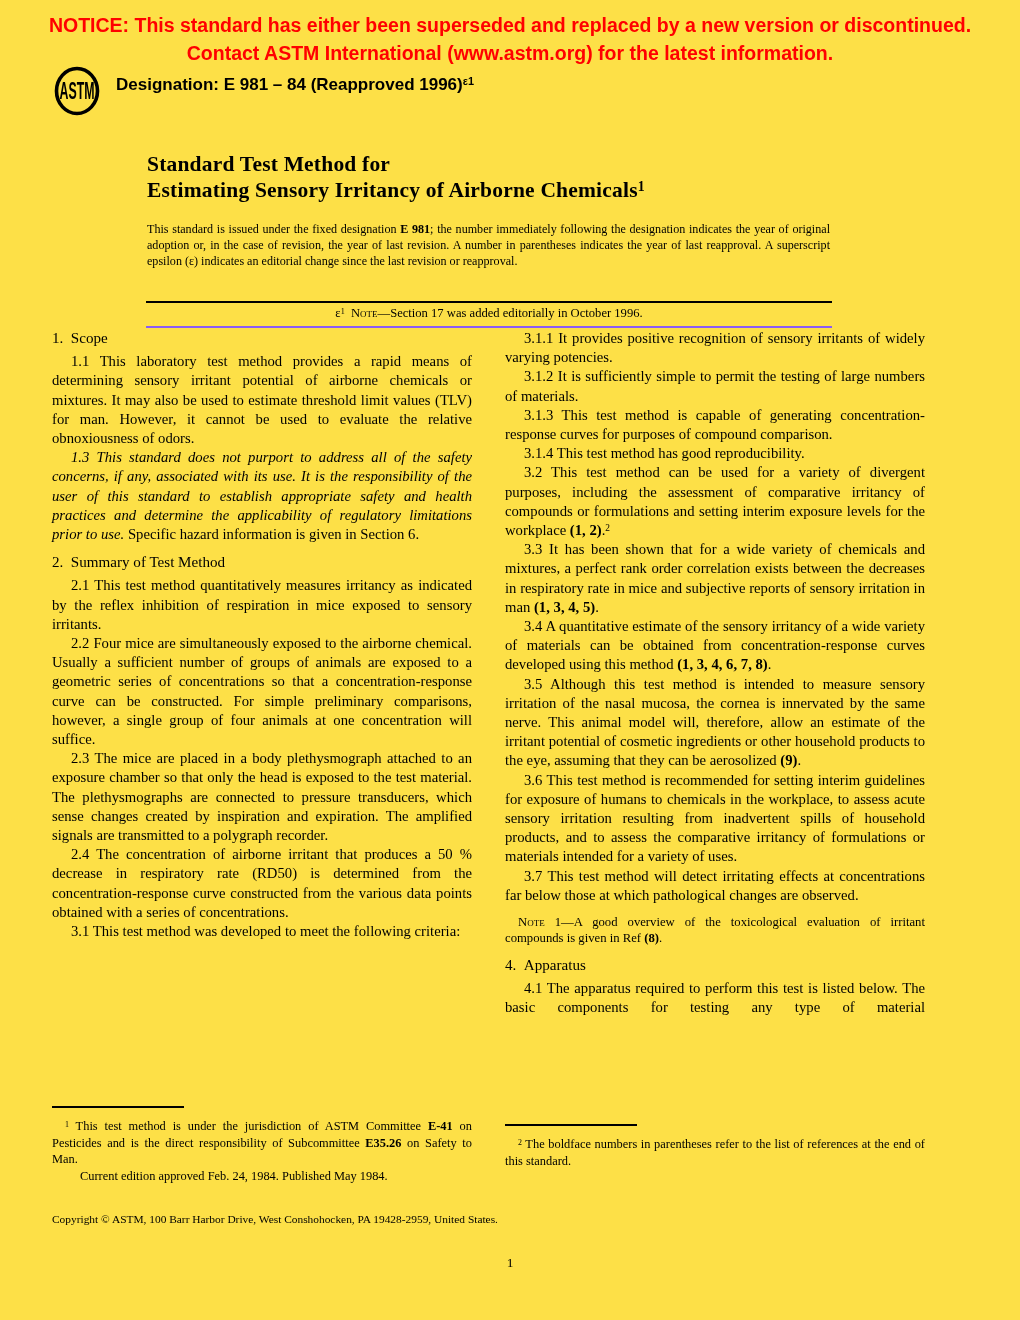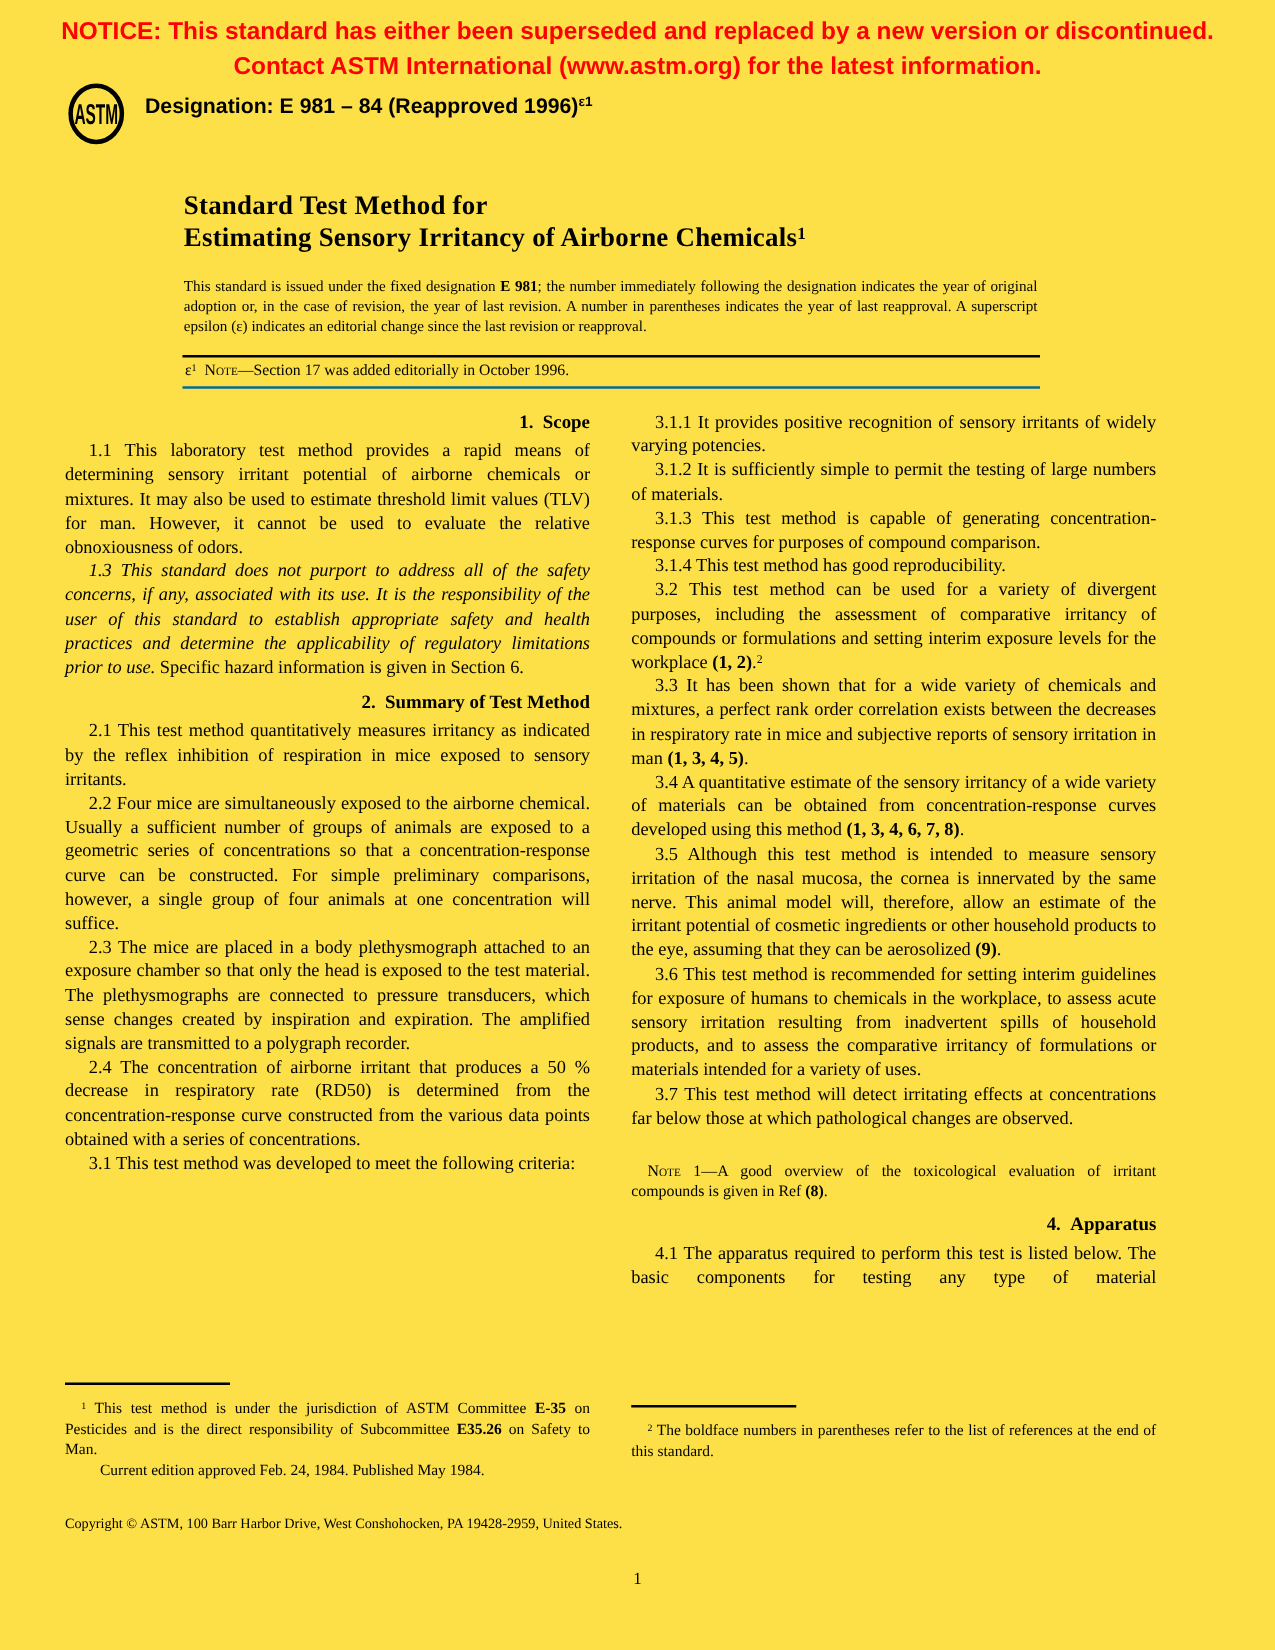--- a/index.html
+++ b/index.html
@@ -16,36 +16,36 @@
   .designation{position:absolute;left:116px;top:75px;
     font-family:"Liberation Sans",sans-serif;font-weight:bold;font-size:17px;}
 
   .doc-title{position:absolute;left:147px;top:151px;
     font-family:Liberation Serif, serif;font-weight:bold;
     font-size:21.5px;line-height:26px;letter-spacing:0.2px;}
 
   .issuance{position:absolute;left:147px;top:222px;width:683px;
     font-size:12.1px;line-height:15.8px;text-align:justify;}
 
-  .note-block{position:absolute;left:146px;top:284px;width:682px;
-    border-top:2px solid #000;border-bottom:2px solid #0369a1;
-    padding:3px 2px 5px 2px;font-size:12.6px;}
+  .note-block{position:absolute;left:146px;top:301px;width:682px;
+    border-top:2px solid #000;border-bottom:2px solid #8b5cf6;
+    padding:3px 2px 5px 2px;font-size:12.6px;text-align:center;}
 
   .col{position:absolute;top:329px;width:420px;
     font-size:14.7px;line-height:19.2px;text-align:justify;}
   .col-left{left:52px;}
   .col-right{left:505px;}
 
   .col p{margin:0;}
-  .col .h{font-weight:bold;font-size:15.1px;text-align:right;text-indent:0;
+  .col .h{font-weight:normal;font-size:15.1px;text-align:left;text-indent:0;
     margin:9px 0 4px 0;}
   .col .h:first-child{margin-top:0;}
   .col .p{text-indent:19px;}
   .col .pj{text-align-last:justify;}
-  .col .pn{font-size:12.7px;line-height:16.3px;margin-top:24px;text-indent:13px;}
+  .col .pn{font-size:12.7px;line-height:16.3px;margin-top:9px;text-indent:13px;}
 
   .b{font-weight:bold;}
   .i{font-style:italic;}
   .sc{font-variant:small-caps;}
   .sup{font-size:64%;position:relative;top:-0.42em;line-height:0;margin-top:40px;}
 
   .fnblock{position:absolute;width:420px;font-size:12.4px;line-height:16.6px;
     text-align:justify;}
   .fn-left{left:52px;top:1106px;}
   .fn-right{left:505px;top:1124px;}
@@ -111,21 +111,21 @@
       <p class="p"><span>3.6 This test method is recommended for setting interim guidelines for exposure of humans to chemicals in the workplace, to assess acute sensory irritation resulting from inadvertent spills of household products, and to assess the comparative irritancy of formulations or materials intended for a variety of uses.</span></p>
       <p class="p"><span>3.7 This test method will detect irritating effects at concentrations far below those at which pathological changes are observed.</span></p>
       <p class="pn"><span class="sc">Note</span><span> 1—A good overview of the toxicological evaluation of irritant compounds is given in Ref </span><span class="b">(8)</span><span>.</span></p>
       <p class="h"><span>4. Apparatus</span></p>
       <p class="p pj"><span>4.1 The apparatus required to perform this test is listed below. The basic components for testing any type of material</span></p>
     </div>
 
   <div class="fnblock fn-left">
     <div class="fnrule"></div>
     <div>
-        <p class="fp"><span class="sup">1</span><span> This test method is under the jurisdiction of ASTM Committee </span><span class="b">E-35</span><span> on Pesticides and is the direct responsibility of Subcommittee </span><span class="b">E35.26</span><span> on Safety to Man.</span></p>
+        <p class="fp"><span class="sup">1</span><span> This test method is under the jurisdiction of ASTM Committee </span><span class="b">E-41</span><span> on Pesticides and is the direct responsibility of Subcommittee </span><span class="b">E35.26</span><span> on Safety to Man.</span></p>
         <p class="fp2"><span>Current edition approved Feb. 24, 1984. Published May 1984.</span></p>
       </div>
   </div>
 
   <div class="fnblock fn-right">
     <div class="fnrule"></div>
     <div>
         <p class="fp"><span class="sup">2</span><span> The boldface numbers in parentheses refer to the list of references at the end of this standard.</span></p>
       </div>
   </div>

